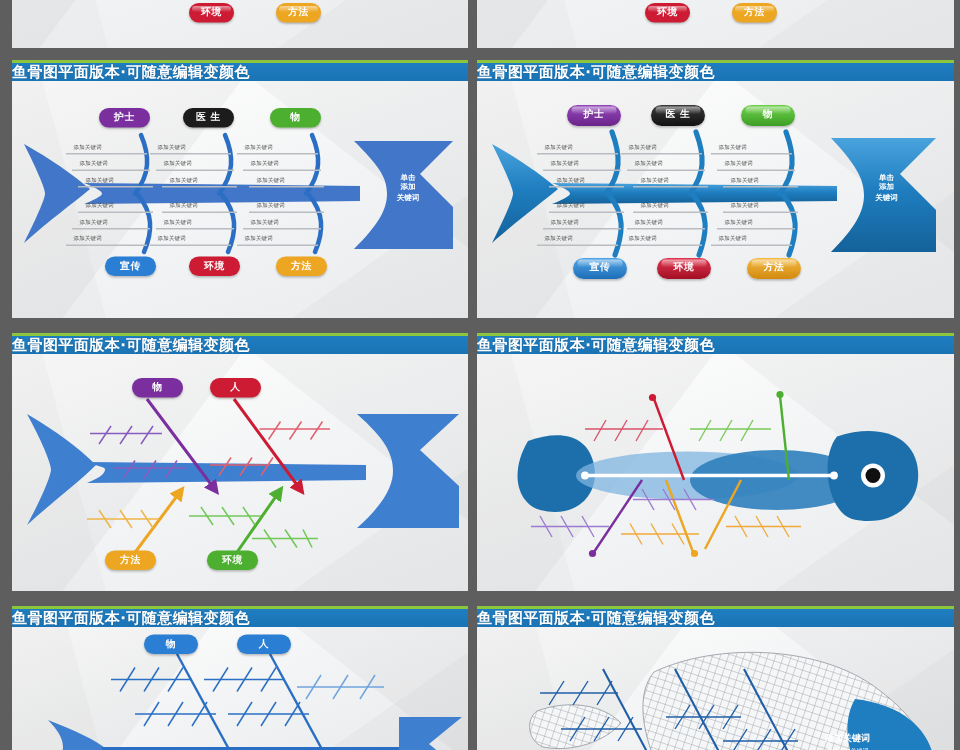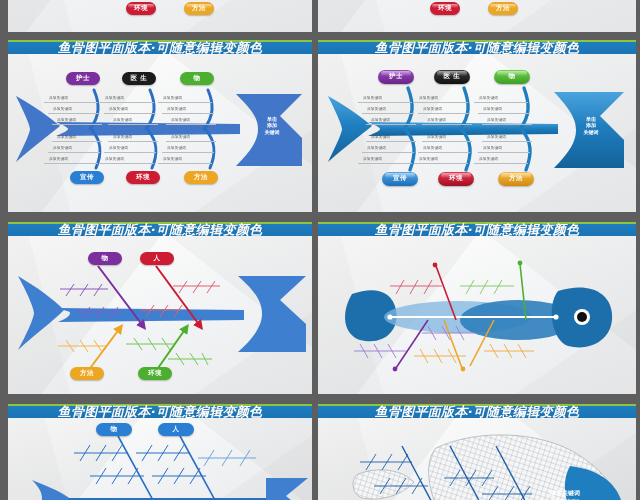--- a/index.html
+++ b/index.html
@@ -28,24 +28,23 @@
       linear-gradient(218deg, rgba(0,0,0,0.03) 0 28%, rgba(255,255,255,0) 28.2%),
       linear-gradient(-35deg, rgba(0,0,0,0.025) 0 22%, rgba(255,255,255,0) 22.2%),
       linear-gradient(75deg, rgba(0,0,0,0.02) 0 18%, rgba(255,255,255,0) 18.2%),
       linear-gradient(160deg, #ffffff 0%, #f2f3f4 55%, #e9ebec 100%);
   }
   .green-rule { position:absolute; left:0; right:0; height:1.5px; background:#8cc63f; }
   .title-bar {
     position:absolute; left:0; right:0;
     background: linear-gradient(180deg, #1f7ec0 0%, #1a73b5 100%);
     color:#ffffff;
-    display:flex; align-items:center; justify-content:center;
-    font-size:13px; font-weight:bold; letter-spacing:0.3px;
+    display:flex; align-items:center; justify-content:flex-start;
+    font-size:10px; font-weight:bold; letter-spacing:0.3px;
     text-shadow: 0 0 1px rgba(0,0,0,0.25);
-    font-style: italic;
   }
   .tick { position:absolute; top:-2px; left:50%; width:2px; height:2px; background:#8cc63f; }
 
   .stage { position:absolute; left:0; right:0; bottom:0; top:0; }
 
   
   .pill {
     position:absolute; display:flex; align-items:center; justify-content:center;
     color:#fff; font-size:6.5px; font-weight:bold; border-radius:999px;
     white-space:nowrap; letter-spacing:0.5px;

